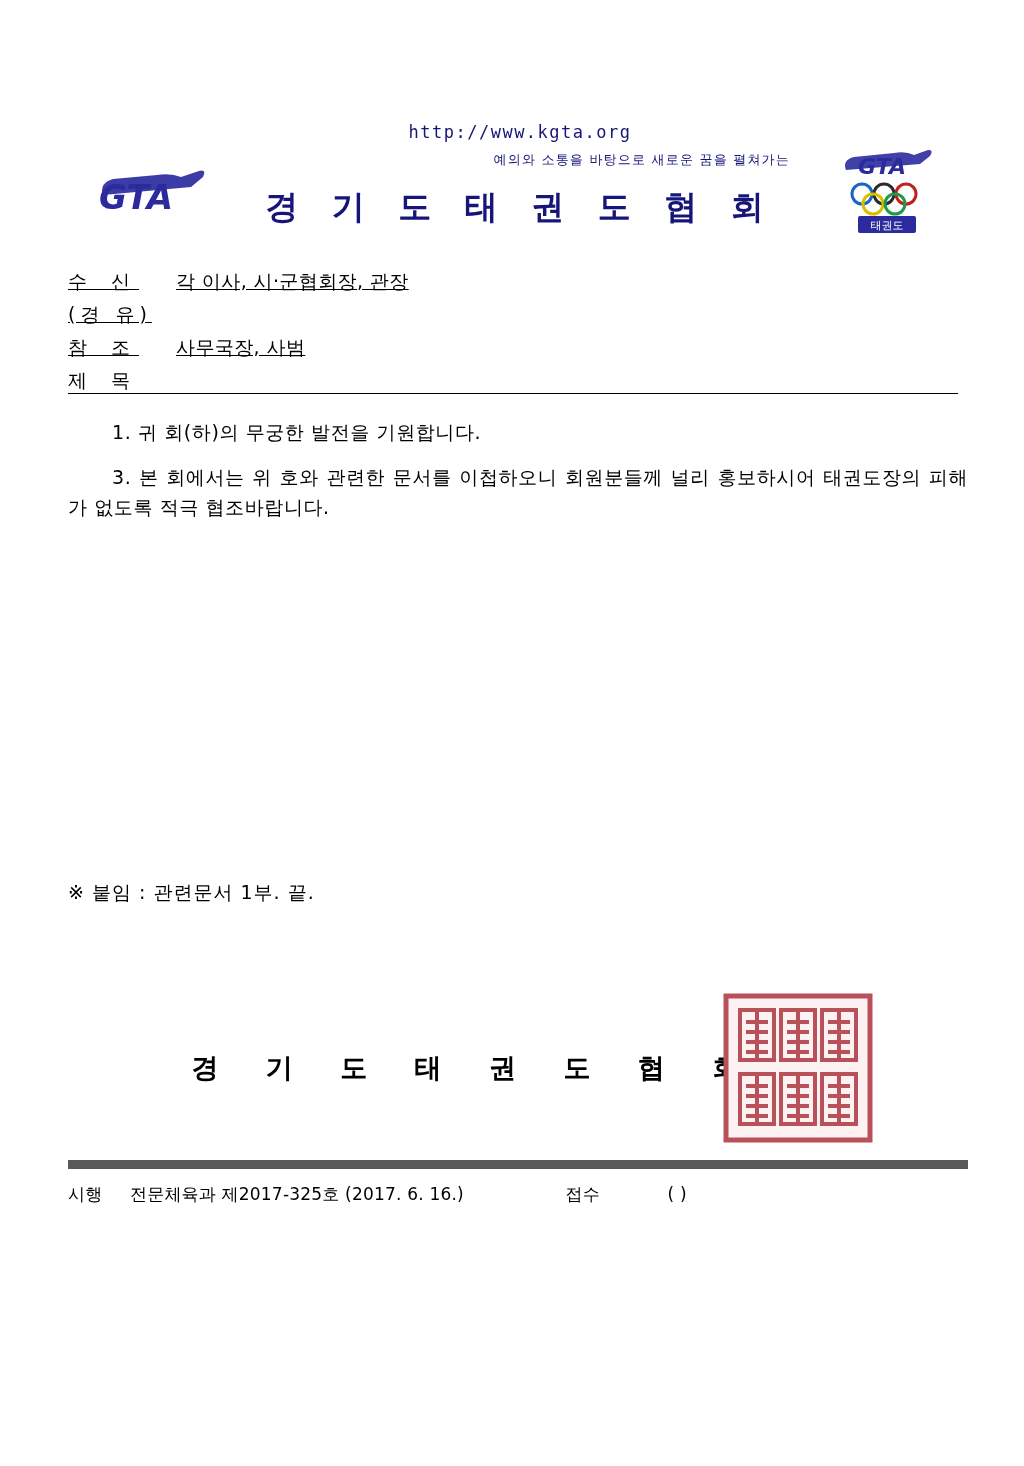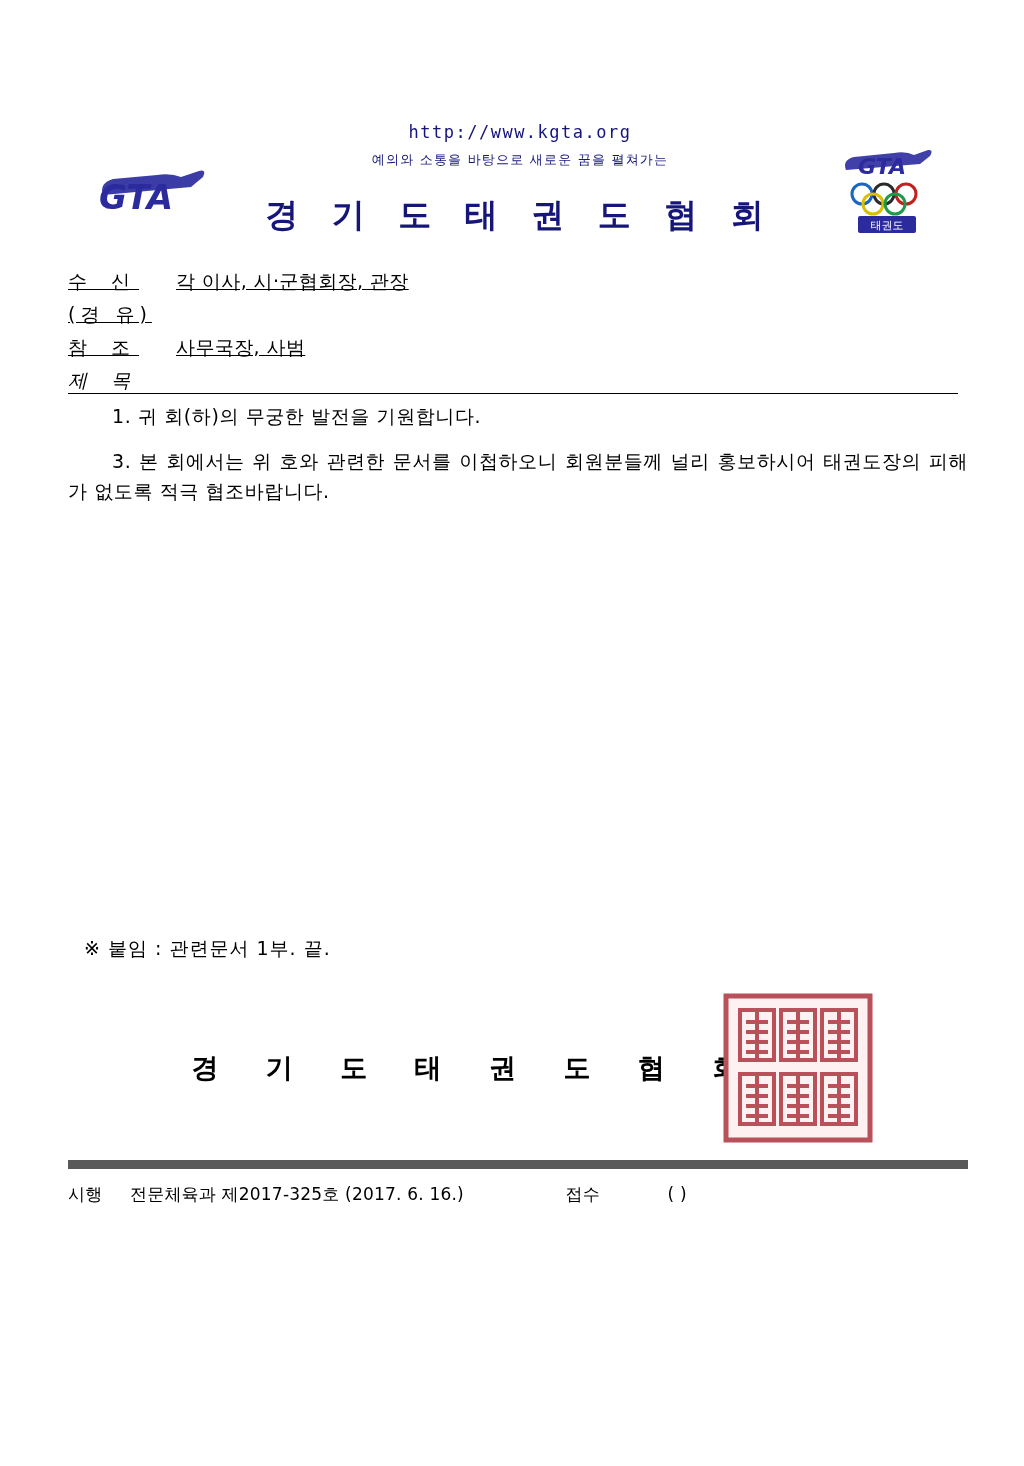--- a/index.html
+++ b/index.html
@@ -51,27 +51,28 @@
     font-size: 17px;
     letter-spacing: 1.5px;
     color: #15157a;
     margin-top: 2px;
   }
   .slogan {
     font-size: 13px;
     letter-spacing: 1.2px;
     color: #15157a;
     margin-top: 9px;
+    text-align: right;
   }
   .org-title {
     font-size: 33px;
     font-weight: bold;
     letter-spacing: 11px;
     color: #15157a;
-    margin-top: 24px;
+    margin-top: 16px;
     white-space: nowrap;
   }
 
   .logo-right {
     position: absolute;
     right: 88px;
     top: 28px;
     width: 96px;
     height: 92px;
   }
@@ -105,42 +106,40 @@
   .field-value {
     letter-spacing: 0.4px;
   }
   .subject-row {
     display: flex;
     align-items: baseline;
     white-space: nowrap;
     border-bottom: 1.5px solid #000;
     padding-bottom: 3px;
     width: 890px;
-    margin-bottom: 8px;
-    font-style: italic;
+    margin-bottom: 24px;
   }
   .subject-row .field-value { letter-spacing: 1.2px; }
 
   .para {
     margin: 0 0 16px 0;
     font-size: 19px;
     line-height: 1.55;
     letter-spacing: 0.6px;
     text-align: justify;
   }
   .para .indent { display: inline-block; width: 44px; }
 
   
   .attach {
     position: absolute;
     left: 68px;
-    top: 936px;
+    top: 880px;
     font-size: 19px;
     letter-spacing: 1px;
-    margin-left: 16px;
   }
 
   
   .signature {
     position: absolute;
     left: 0;
     top: 1050px;
     width: 1024px;
     text-align: center;
   }

